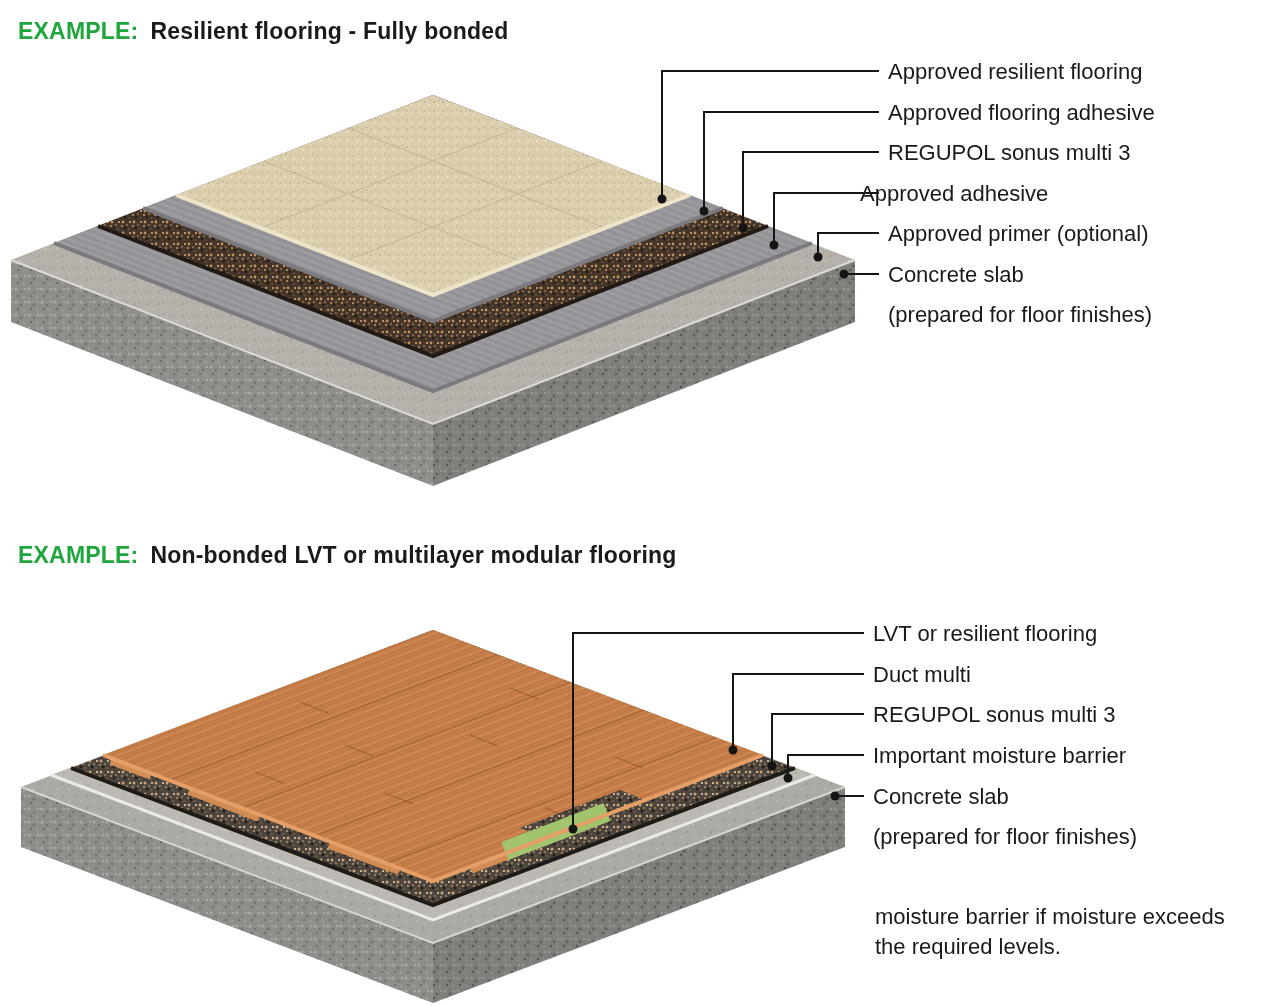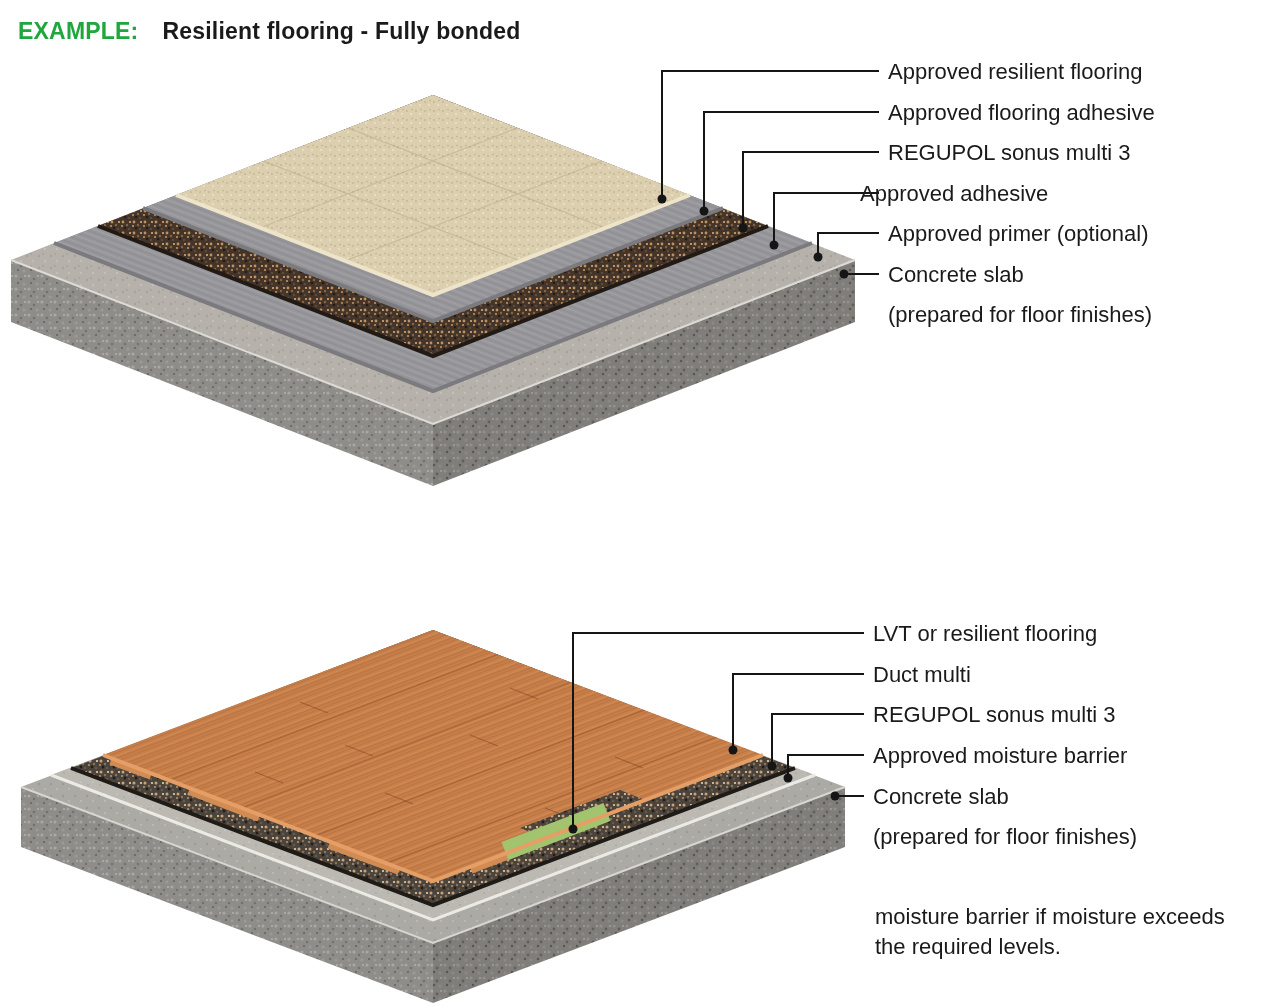--- a/index.html
+++ b/index.html
@@ -4,21 +4,21 @@
 <style>
   html,body{margin:0;padding:0;background:#ffffff;}
   .canvas{
     position:relative;width:1280px;height:1006px;background:#ffffff;overflow:hidden;
     font-family:"Liberation Sans", sans-serif;color:var(--ink,#1a1a1a);
   }
   .fig-title{
     position:absolute;left:18px;font-size:23px;font-weight:bold;white-space:nowrap;
     letter-spacing:0.2px;
   }
-  .fig-title .example{color:var(--accent-green,#1fa63c);margin-right:24px;}
+  .fig-title .example{color:var(--accent-green,#1fa63c);margin-right:12px;}
   .callout{
     position:absolute;font-size:22px;line-height:27px;white-space:nowrap;color:var(--ink,#1a1a1a);
   }
   .note{
     position:absolute;left:875px;top:902px;font-size:22px;line-height:30px;color:var(--ink,#1a1a1a);
   }
   svg{position:absolute;left:0;top:0;}
 </style>
 </head>
 <body>
@@ -204,33 +204,36 @@
         <circle cx="733" cy="750" r="4.5"></circle>
       <circle cx="772" cy="766" r="4.5"></circle>
         <circle cx="788" cy="778" r="4.5"></circle>
       <circle cx="835" cy="796" r="4.5"></circle>
     </g>
   </svg>
 
   <div class="fig-title" style="top:18px;">
     <span class="example">EXAMPLE:</span><span>Resilient flooring - Fully bonded</span>
   </div>
+  <div class="fig-title" style="top:542px;">
+    <span class="example">EXAMPLE:</span><span>Non-bonded LVT or multilayer modular flooring</span>
+  </div>
 
   <div class="callout" style="left:888px;top:99px;">Approved flooring adhesive</div>
   <div class="callout" style="left:888px;top:58px;">Approved resilient flooring</div>
   <div class="callout" style="left:888px;top:139px;">REGUPOL sonus multi 3</div>
   <div class="callout" style="left:860px;top:180px;">Approved adhesive</div>
   <div class="callout" style="left:888px;top:220px;">Approved primer (optional)</div>
   <div class="callout" style="left:888px;top:261px;">Concrete slab</div>
   <div class="callout" style="left:888px;top:301px;">(prepared for floor finishes)</div>
 
   <div class="callout" style="left:873px;top:620px;">LVT or resilient flooring</div>
   <div class="callout" style="left:873px;top:661px;">Duct multi</div>
   <div class="callout" style="left:873px;top:701px;">REGUPOL sonus multi 3</div>
-  <div class="callout" style="left:873px;top:742px;">Approved moisture barrier</div>
+  <div class="callout" style="left:873px;top:742px;">Important moisture barrier</div>
   <div class="callout" style="left:873px;top:783px;">Concrete slab</div>
   <div class="callout" style="left:873px;top:823px;">(prepared for floor finishes)</div>
 
   <div class="note">
     <div>moisture barrier if moisture exceeds</div>
     <div>the required levels.</div>
   </div>
 
 </div>
 

